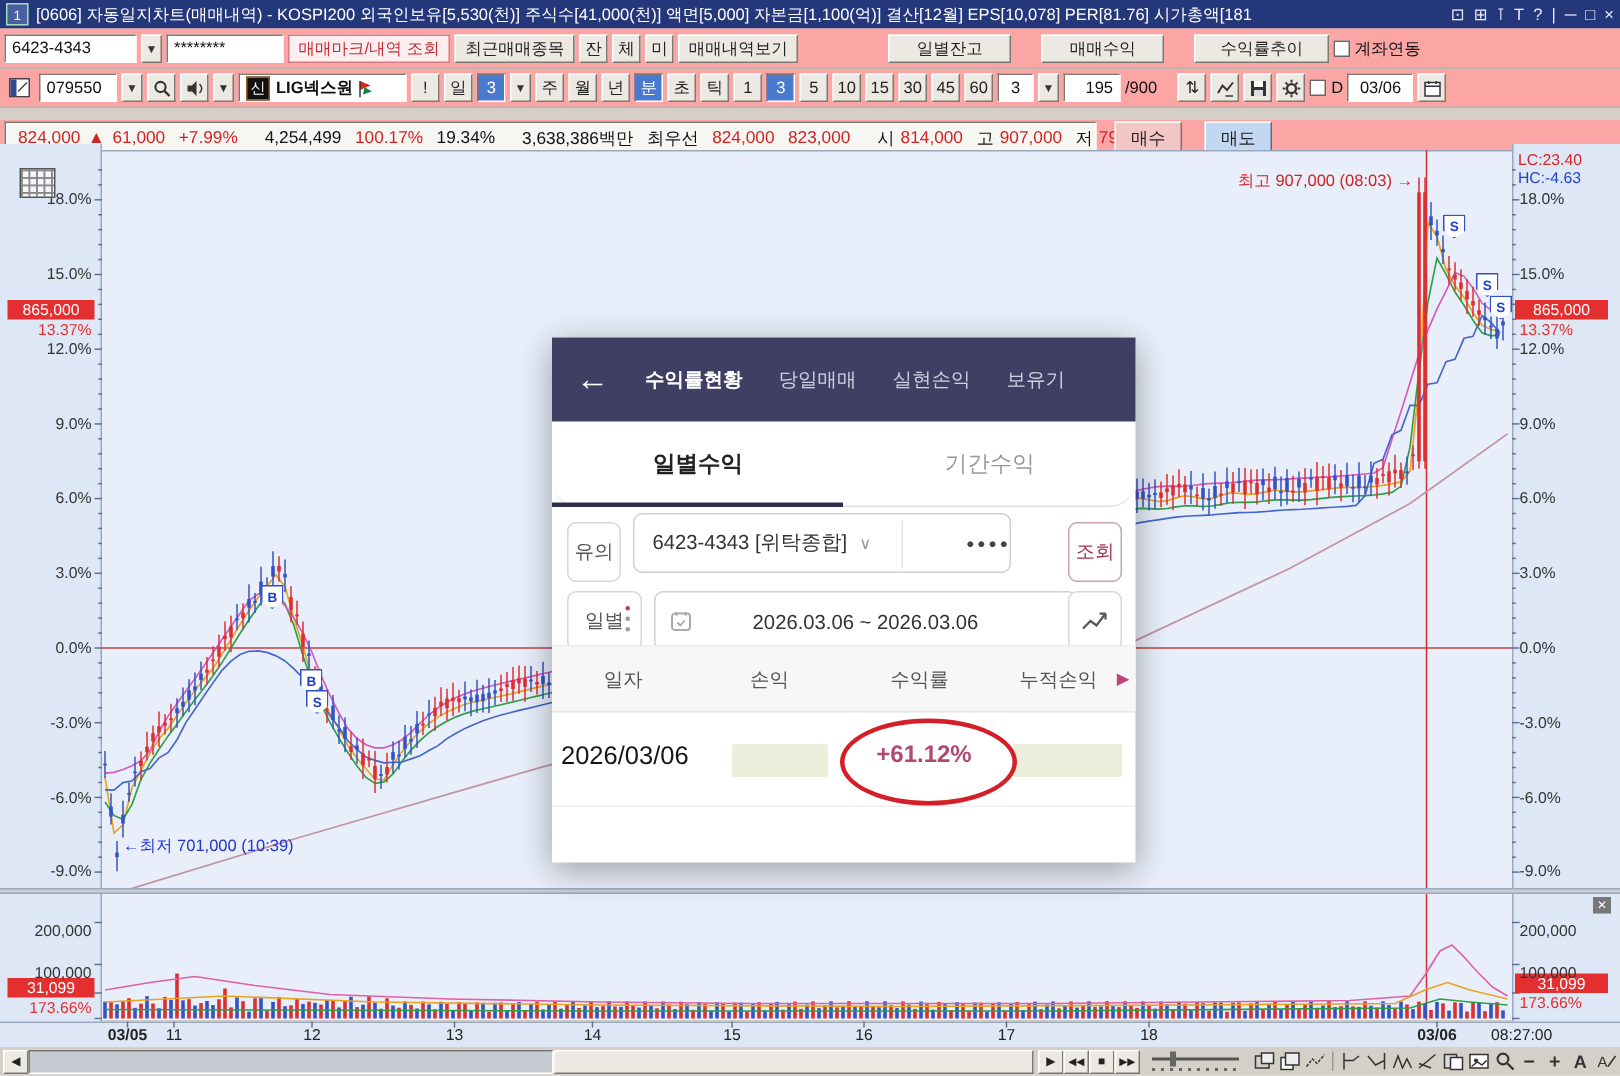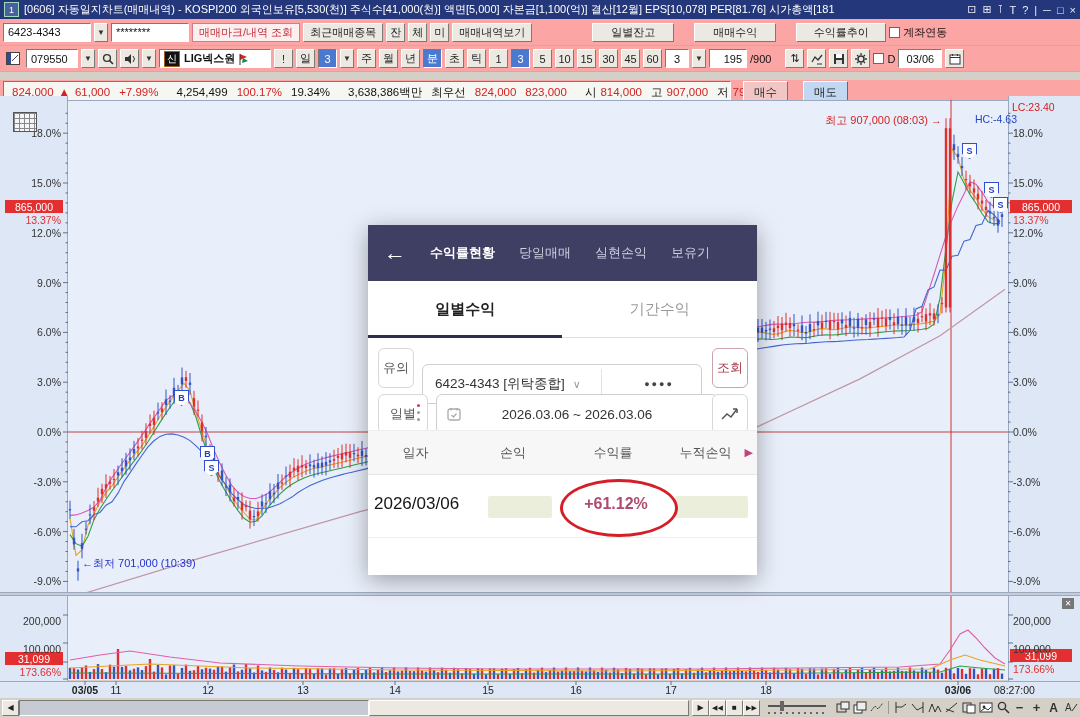--- a/index.html
+++ b/index.html
@@ -62,21 +62,21 @@
             background-size:5px 5px;z-index:3;}
   .volclose{position:absolute;left:1062px;top:598px;width:12px;height:11px;background:#777;color:#fff;font-size:8px;
             display:flex;align-items:center;justify-content:center;z-index:3;}
   
   #popup{position:absolute;left:368px;top:225px;width:389px;height:350px;background:#fff;z-index:10;
          box-shadow:0 5px 22px rgba(0,0,0,.35);font-family:"Liberation Sans","DejaVu Sans",sans-serif;}
   #pop-header{height:56px;background:#3f3f63;color:#cfcfe2;display:flex;align-items:center;gap:24px;padding:0 16px;box-sizing:border-box;overflow:hidden;}
   #pop-header .back{font-size:22px;color:#fff;flex:0 0 auto;}
   #pop-header .ptab{font-size:13px;white-space:nowrap;}
   #pop-header .ptab.on{color:#fff;font-weight:bold;}
-  #subtabs{height:56px;display:flex;border-bottom:1px solid #e2e2e2;position:relative;}
+  #subtabs{height:56px;display:flex;border-bottom:1px solid #e2e2e2;position:relative;border-radius:17px;}
   #subtabs .stab{flex:1;display:flex;align-items:center;justify-content:center;font-size:15px;color:#999;}
   #subtabs .stab.on{color:#222;font-weight:bold;}
   #subtabs .underline{position:absolute;left:0;bottom:-1px;width:194px;height:3px;background:#2e2e4e;}
   #pop-form{position:relative;height:93px;}
   .pbtn{position:absolute;border:1px solid #d8d8d8;border-radius:6px;display:flex;align-items:center;justify-content:center;
         font-size:13px;color:#555;background:#fff;box-sizing:border-box;}
   .pbox{position:absolute;border:1px solid #cfcfcf;border-radius:6px;display:flex;align-items:center;box-sizing:border-box;font-size:13.5px;color:#333;background:#fff;}
   #pop-table{position:absolute;left:0;top:205px;width:389px;}
   #pt-head{height:43px;background:#f7f7f8;border-top:1px solid #eee;border-bottom:1px solid #e6e6e6;display:flex;align-items:center;position:relative;font-size:13px;color:#555;}
   #pt-head .hc{text-align:center;}
@@ -1108,21 +1108,21 @@
       <rect x="1000.8" y="673.5867202276227" width="2.4" height="5.41327977237736" fill="#3353c4"></rect>
       <polyline points="70,660 100,655 130,651 170,657 220,663 300,666 400,668 500,669 600,669 700,669 800,668 900,667 940,664 950,650 960,634 968,630 976,638 985,648 995,658 1005,664" fill="none" stroke="#e060a8" stroke-width="1.1"></polyline>
       <polyline points="70,668 150,664 250,668 400,670 600,671 800,670 930,669 950,660 965,655 980,660 1005,666" fill="none" stroke="#e8a31f" stroke-width="1.1"></polyline>
       <polyline points="70,673 400,674 700,674 940,672 960,666 980,668 1005,670" fill="none" stroke="#2f9e44" stroke-width="1.1"></polyline>
     </g>
   </svg>
 <div id="chart-labels">
   <div class="gridicon"></div>
   <div class="volclose">✕</div>
   <div class="abs" style="left:1012px;top:101px;color:#d22222">LC:23.40</div>
-  <div class="abs" style="left:975px;top:113px;color:#2244cc">HC:-4.63</div>
+  <div class="abs" style="left:1012px;top:113px;color:#2244cc">HC:-4.63</div>
   <div class="abs" style="left:772px;top:113px;width:170px;text-align:right;color:#d22222;font-size:11px">
     <span>최고 907,000 (08:03)</span> <b>→</b>
   </div>
   <div class="abs" style="left:82px;top:556px;color:#2233cc;font-size:11px">
     <b>←</b><span>최저 701,000 (10:39)</span>
   </div>
   <div class="badge" style="left:5px;top:200px;width:58px">865,000</div>
   <div class="badge" style="left:1010px;top:200px;width:62px">865,000</div>
   <div class="abs" style="left:0;top:214px;width:61px;text-align:right;color:#e32f2f">13.37%</div>
   <div class="abs" style="left:1013px;top:214px;color:#e32f2f">13.37%</div>
@@ -1182,21 +1182,21 @@
     <span class="ptab">보유기</span>
 
   </div>
   <div id="subtabs">
     <span class="stab on">일별수익</span>
     <span class="stab">기간수익</span>
     <span class="underline"></span>
   </div>
   <div id="pop-form">
     <span class="pbtn" style="left:10px;top:10px;width:36px;height:40px">유의</span>
-    <span class="pbox" style="left:54px;top:26px;width:280px;height:40px">
+    <span class="pbox" style="left:54px;top:4px;width:252px;height:40px">
       <span style="padding-left:12px">6423-4343 [위탁종합]</span>
       <span style="margin-left:8px;color:#999;font-size:11px">∨</span>
       <span style="position:absolute;left:178px;top:4px;height:32px;width:1px;background:#e3e3e3"></span>
       <span style="position:absolute;left:196px;width:80px;text-align:center;font-size:9px;letter-spacing:2px;color:#444">●●●●</span>
     </span>
     <span class="pbtn" style="left:344px;top:10px;width:36px;height:40px;color:#a63a4e;border-color:#caa3ab">조회</span>
     <span class="pbtn" style="left:10px;top:56px;width:50px;height:40px">
       <span>일별</span>
       <span style="position:absolute;right:7px;top:9px;width:3px;height:3px;border-radius:50%;background:#c04050"></span>
       <span style="position:absolute;right:7px;top:16px;width:3px;height:3px;border-radius:50%;background:#999"></span>

